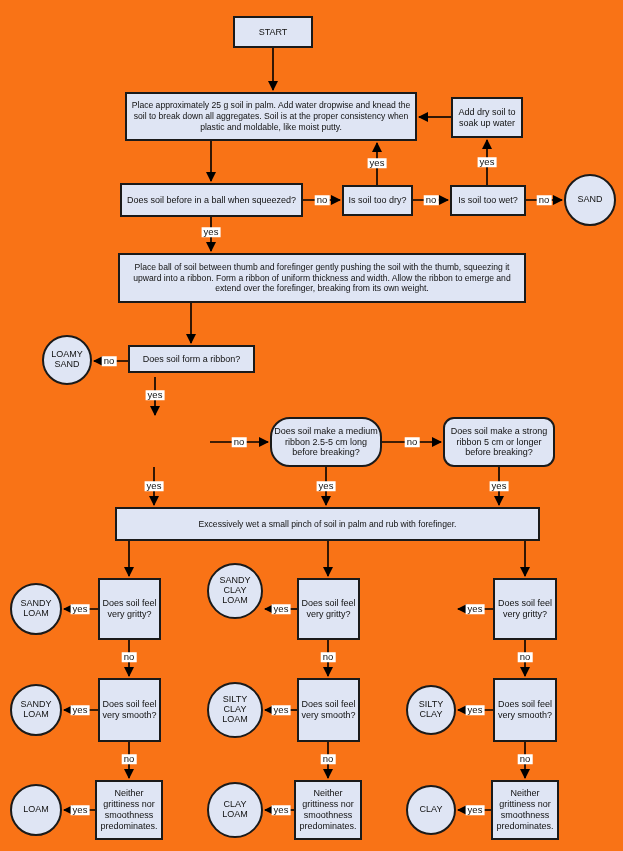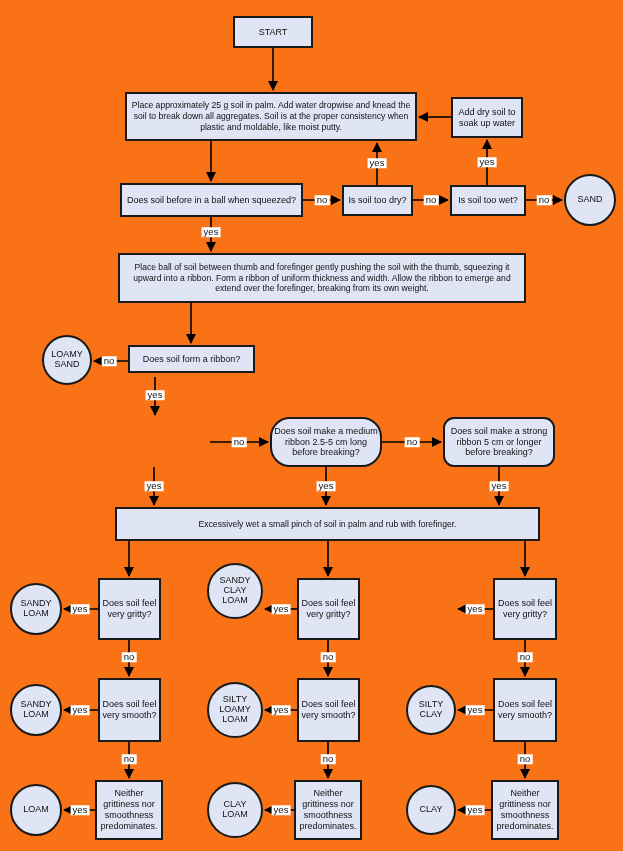--- a/index.html
+++ b/index.html
@@ -118,21 +118,21 @@
 
   <div class="circle" style="left:10px;top:583px;width:52px;height:52px;">SANDY LOAM</div>
   <div class="node" style="left:98px;top:578px;width:63px;height:62px;">Does soil feel very gritty?</div>
   <div class="circle" style="left:10px;top:684px;width:52px;height:52px;">SANDY LOAM</div>
   <div class="node" style="left:98px;top:678px;width:63px;height:64px;">Does soil feel very smooth?</div>
   <div class="circle" style="left:10px;top:784px;width:52px;height:52px;">LOAM</div>
   <div class="node" style="left:95px;top:780px;width:68px;height:60px;">Neither grittiness nor smoothness predominates.</div>
 
   <div class="circle" style="left:207px;top:563px;width:56px;height:56px;">SANDY CLAY LOAM</div>
   <div class="node" style="left:297px;top:578px;width:63px;height:62px;">Does soil feel very gritty?</div>
-  <div class="circle" style="left:207px;top:682px;width:56px;height:56px;">SILTY LOAMY LOAM</div>
+  <div class="circle" style="left:207px;top:682px;width:56px;height:56px;">SILTY CLAY LOAM</div>
   <div class="node" style="left:297px;top:678px;width:63px;height:64px;">Does soil feel very smooth?</div>
   <div class="circle" style="left:207px;top:782px;width:56px;height:56px;">CLAY LOAM</div>
   <div class="node" style="left:294px;top:780px;width:68px;height:60px;">Neither grittiness nor smoothness predominates.</div>
 
   <div class="node" style="left:493px;top:578px;width:64px;height:62px;">Does soil feel very gritty?</div>
   <div class="circle" style="left:406px;top:685px;width:50px;height:50px;">SILTY CLAY</div>
   <div class="node" style="left:493px;top:678px;width:64px;height:64px;">Does soil feel very smooth?</div>
   <div class="circle" style="left:406px;top:785px;width:50px;height:50px;">CLAY</div>
   <div class="node" style="left:491px;top:780px;width:68px;height:60px;">Neither grittiness nor smoothness predominates.</div>
 

